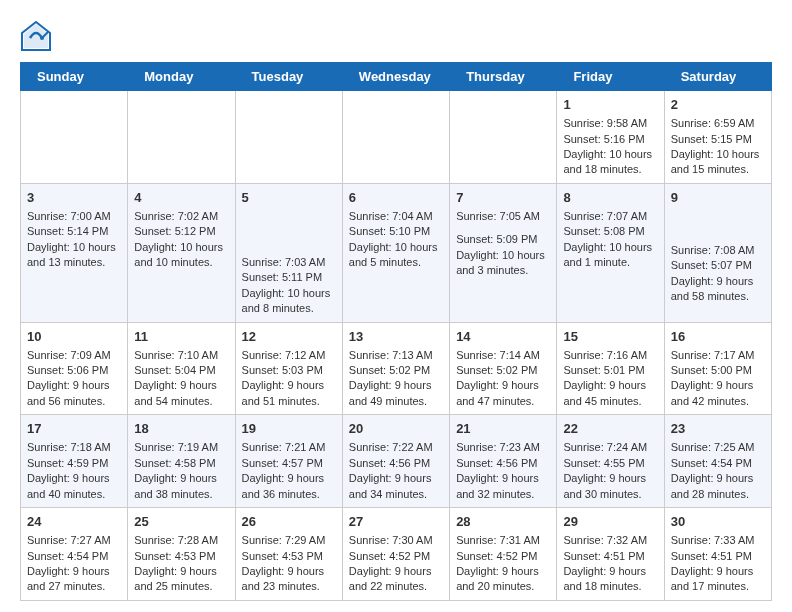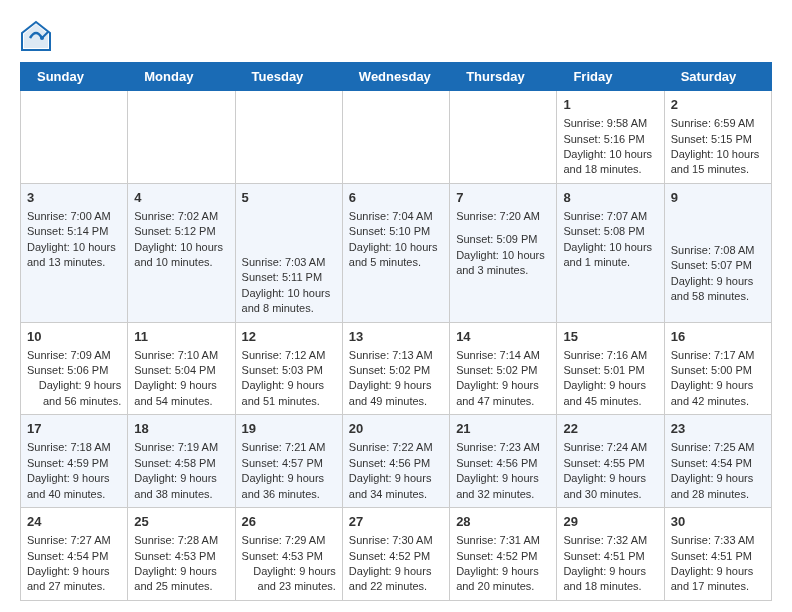--- a/index.html
+++ b/index.html
@@ -160,21 +160,21 @@
           <span style="display: block;">Daylight: 10 hours and 8 minutes.</span>
         </td>
         <td>
           <span class="day-number">6</span>
           <span style="display: block;">Sunrise: 7:04 AM</span>
           <span style="display: block;">Sunset: 5:10 PM</span>
           <span style="display: block;">Daylight: 10 hours and 5 minutes.</span>
         </td>
         <td>
           <span class="day-number">7</span>
-          <span style="display: block;">Sunrise: 7:20 AM</span>
+          <span style="display: block;">Sunrise: 7:05 AM</span>
           <span style="display: block; margin-top: 8px;">Sunset: 5:09 PM</span>
           <span style="display: block;">Daylight: 10 hours and 3 minutes.</span>
         </td>
         <td>
           <span class="day-number">8</span>
           <span style="display: block;">Sunrise: 7:07 AM</span>
           <span style="display: block;">Sunset: 5:08 PM</span>
           <span style="display: block;">Daylight: 10 hours and 1 minute.</span>
         </td>
         <td>
@@ -182,21 +182,21 @@
           <span style="display: block; margin-top: 36px;">Sunrise: 7:08 AM</span>
           <span style="display: block;">Sunset: 5:07 PM</span>
           <span style="display: block;">Daylight: 9 hours and 58 minutes.</span>
         </td>
       </tr>
       <tr>
         <td>
           <span class="day-number">10</span>
           <span style="display: block;">Sunrise: 7:09 AM</span>
           <span style="display: block;">Sunset: 5:06 PM</span>
-          <span style="display: block; text-align: right;">Daylight: 9 hours and 56 minutes.</span>
+          <span style="display: block;">Daylight: 9 hours and 56 minutes.</span>
         </td>
         <td>
           <span class="day-number">11</span>
           <span style="display: block;">Sunrise: 7:10 AM</span>
           <span style="display: block;">Sunset: 5:04 PM</span>
           <span style="display: block;">Daylight: 9 hours and 54 minutes.</span>
         </td>
         <td>
           <span class="day-number">12</span>
           <span style="display: block;">Sunrise: 7:12 AM</span>
@@ -282,21 +282,21 @@
         <td>
           <span class="day-number">25</span>
           <span style="display: block;">Sunrise: 7:28 AM</span>
           <span style="display: block;">Sunset: 4:53 PM</span>
           <span style="display: block;">Daylight: 9 hours and 25 minutes.</span>
         </td>
         <td>
           <span class="day-number">26</span>
           <span style="display: block;">Sunrise: 7:29 AM</span>
           <span style="display: block;">Sunset: 4:53 PM</span>
-          <span style="display: block; text-align: right;">Daylight: 9 hours and 23 minutes.</span>
+          <span style="display: block;">Daylight: 9 hours and 23 minutes.</span>
         </td>
         <td>
           <span class="day-number">27</span>
           <span style="display: block;">Sunrise: 7:30 AM</span>
           <span style="display: block;">Sunset: 4:52 PM</span>
           <span style="display: block;">Daylight: 9 hours and 22 minutes.</span>
         </td>
         <td>
           <span class="day-number">28</span>
           <span style="display: block;">Sunrise: 7:31 AM</span>

